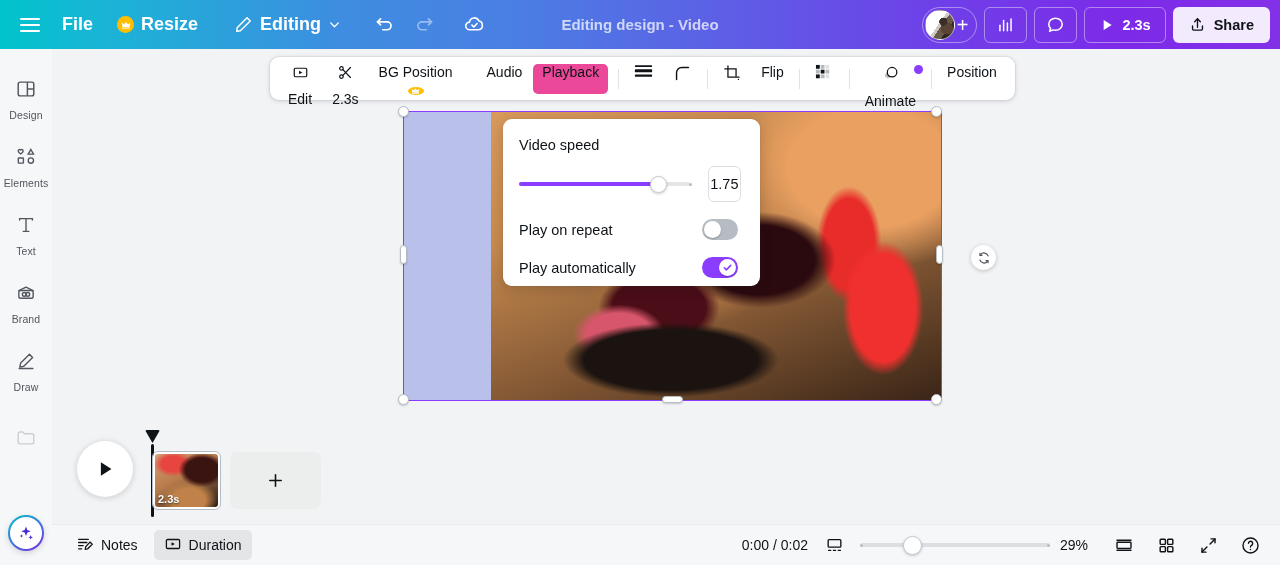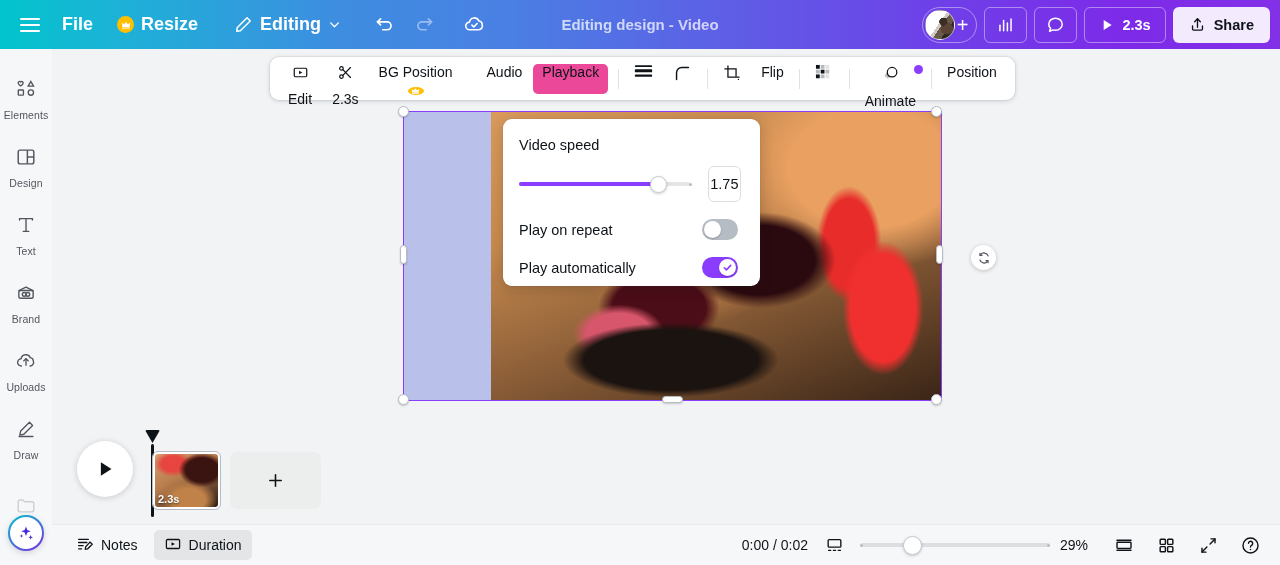--- a/index.html
+++ b/index.html
@@ -356,69 +356,59 @@
             <path d="M5 14v4.5a1.5 1.5 0 001.5 1.5h11a1.5 1.5 0 001.5-1.5V14"></path>
           </svg>
         <span>Share</span>
       </div>
     </div>
   </div>
 
   <div class="sidebar">
     <div class="side-item">
       <span>
+        <svg width="22" height="22" viewBox="0 0 24 24" fill="none" stroke="#52565e" stroke-width="1.6">
+            <rect x="3.5" y="4.5" width="17" height="15" rx="2"></rect>
+            <path d="M13.5 4.5v15"></path>
+            <path d="M13.5 12h7"></path>
+          </svg>
+      </span>
+      <span class="side-lbl">Design</span>
+    </div>
+    <div class="side-item">
+      <span>
         <svg width="22" height="22" viewBox="0 0 24 24" fill="none" stroke="#52565e" stroke-width="1.5">
             <path d="M6.2 4.2c-1.1-.9-2.7-.2-2.7 1.2 0 1.5 2.7 3.3 2.7 3.3S8.9 6.9 8.9 5.4c0-1.4-1.6-2.1-2.7-1.2z"></path>
             <path d="M17.3 3.8l2.9 5h-5.8z"></path>
             <rect x="3.6" y="13.1" width="5.6" height="5.6" rx=".6"></rect>
             <circle cx="17.3" cy="15.9" r="2.9"></circle>
           </svg>
       </span>
       <span class="side-lbl">Elements</span>
     </div>
     <div class="side-item">
       <span>
-        <svg width="22" height="22" viewBox="0 0 24 24" fill="none" stroke="#52565e" stroke-width="1.6">
-            <rect x="3.5" y="4.5" width="17" height="15" rx="2"></rect>
-            <path d="M13.5 4.5v15"></path>
-            <path d="M13.5 12h7"></path>
-          </svg>
-      </span>
-      <span class="side-lbl">Design</span>
-    </div>
-    <div class="side-item">
-      <span>
         <svg width="22" height="22" viewBox="0 0 24 24" fill="none" stroke="#52565e" stroke-width="1.5" stroke-linecap="round">
             <path d="M5 6.5V5h14v1.5"></path>
             <path d="M12 5v14"></path>
             <path d="M9 19h6"></path>
           </svg>
       </span>
       <span class="side-lbl">Text</span>
     </div>
     <div class="side-item">
       <span>
         <svg width="22" height="22" viewBox="0 0 24 24" fill="none" stroke="#52565e" stroke-width="1.5" stroke-linecap="round" stroke-linejoin="round">
             <path d="M4.2 9.3l7.8-3.6 7.8 3.6"></path>
             <rect x="4.2" y="9.3" width="15.6" height="8.4" rx="2"></rect>
             <circle cx="10" cy="13.5" r="2"></circle>
             <circle cx="14" cy="13.5" r="2"></circle>
           </svg>
       </span>
       <span class="side-lbl">Brand</span>
-    </div>
-    <div class="side-item">
-      <span>
-        <svg width="22" height="22" viewBox="0 0 24 24" fill="none" stroke="#52565e" stroke-width="1.5" stroke-linecap="round" stroke-linejoin="round">
-            <path d="M7 17.5a4 4 0 01-.3-8 5.2 5.2 0 019.9-1.2A3.8 3.8 0 0120 12a4 4 0 01-3.6 5.5"></path>
-            <path d="M12 16.5V9.6"></path>
-            <path d="M9.6 11.8L12 9.4l2.4 2.4"></path>
-          </svg>
-      </span>
-      <span class="side-lbl">Uploads</span>
     </div>
     <div class="side-item">
       <span>
         <svg width="22" height="22" viewBox="0 0 24 24" fill="none" stroke="#52565e" stroke-width="1.5" stroke-linecap="round" stroke-linejoin="round">
             <path d="M15.8 4.7l3.4 3.4L9.6 17.7l-4.4 1 1-4.4z"></path>
             <path d="M4.5 20.2h15"></path>
           </svg>
       </span>
       <span class="side-lbl">Draw</span>
     </div>

